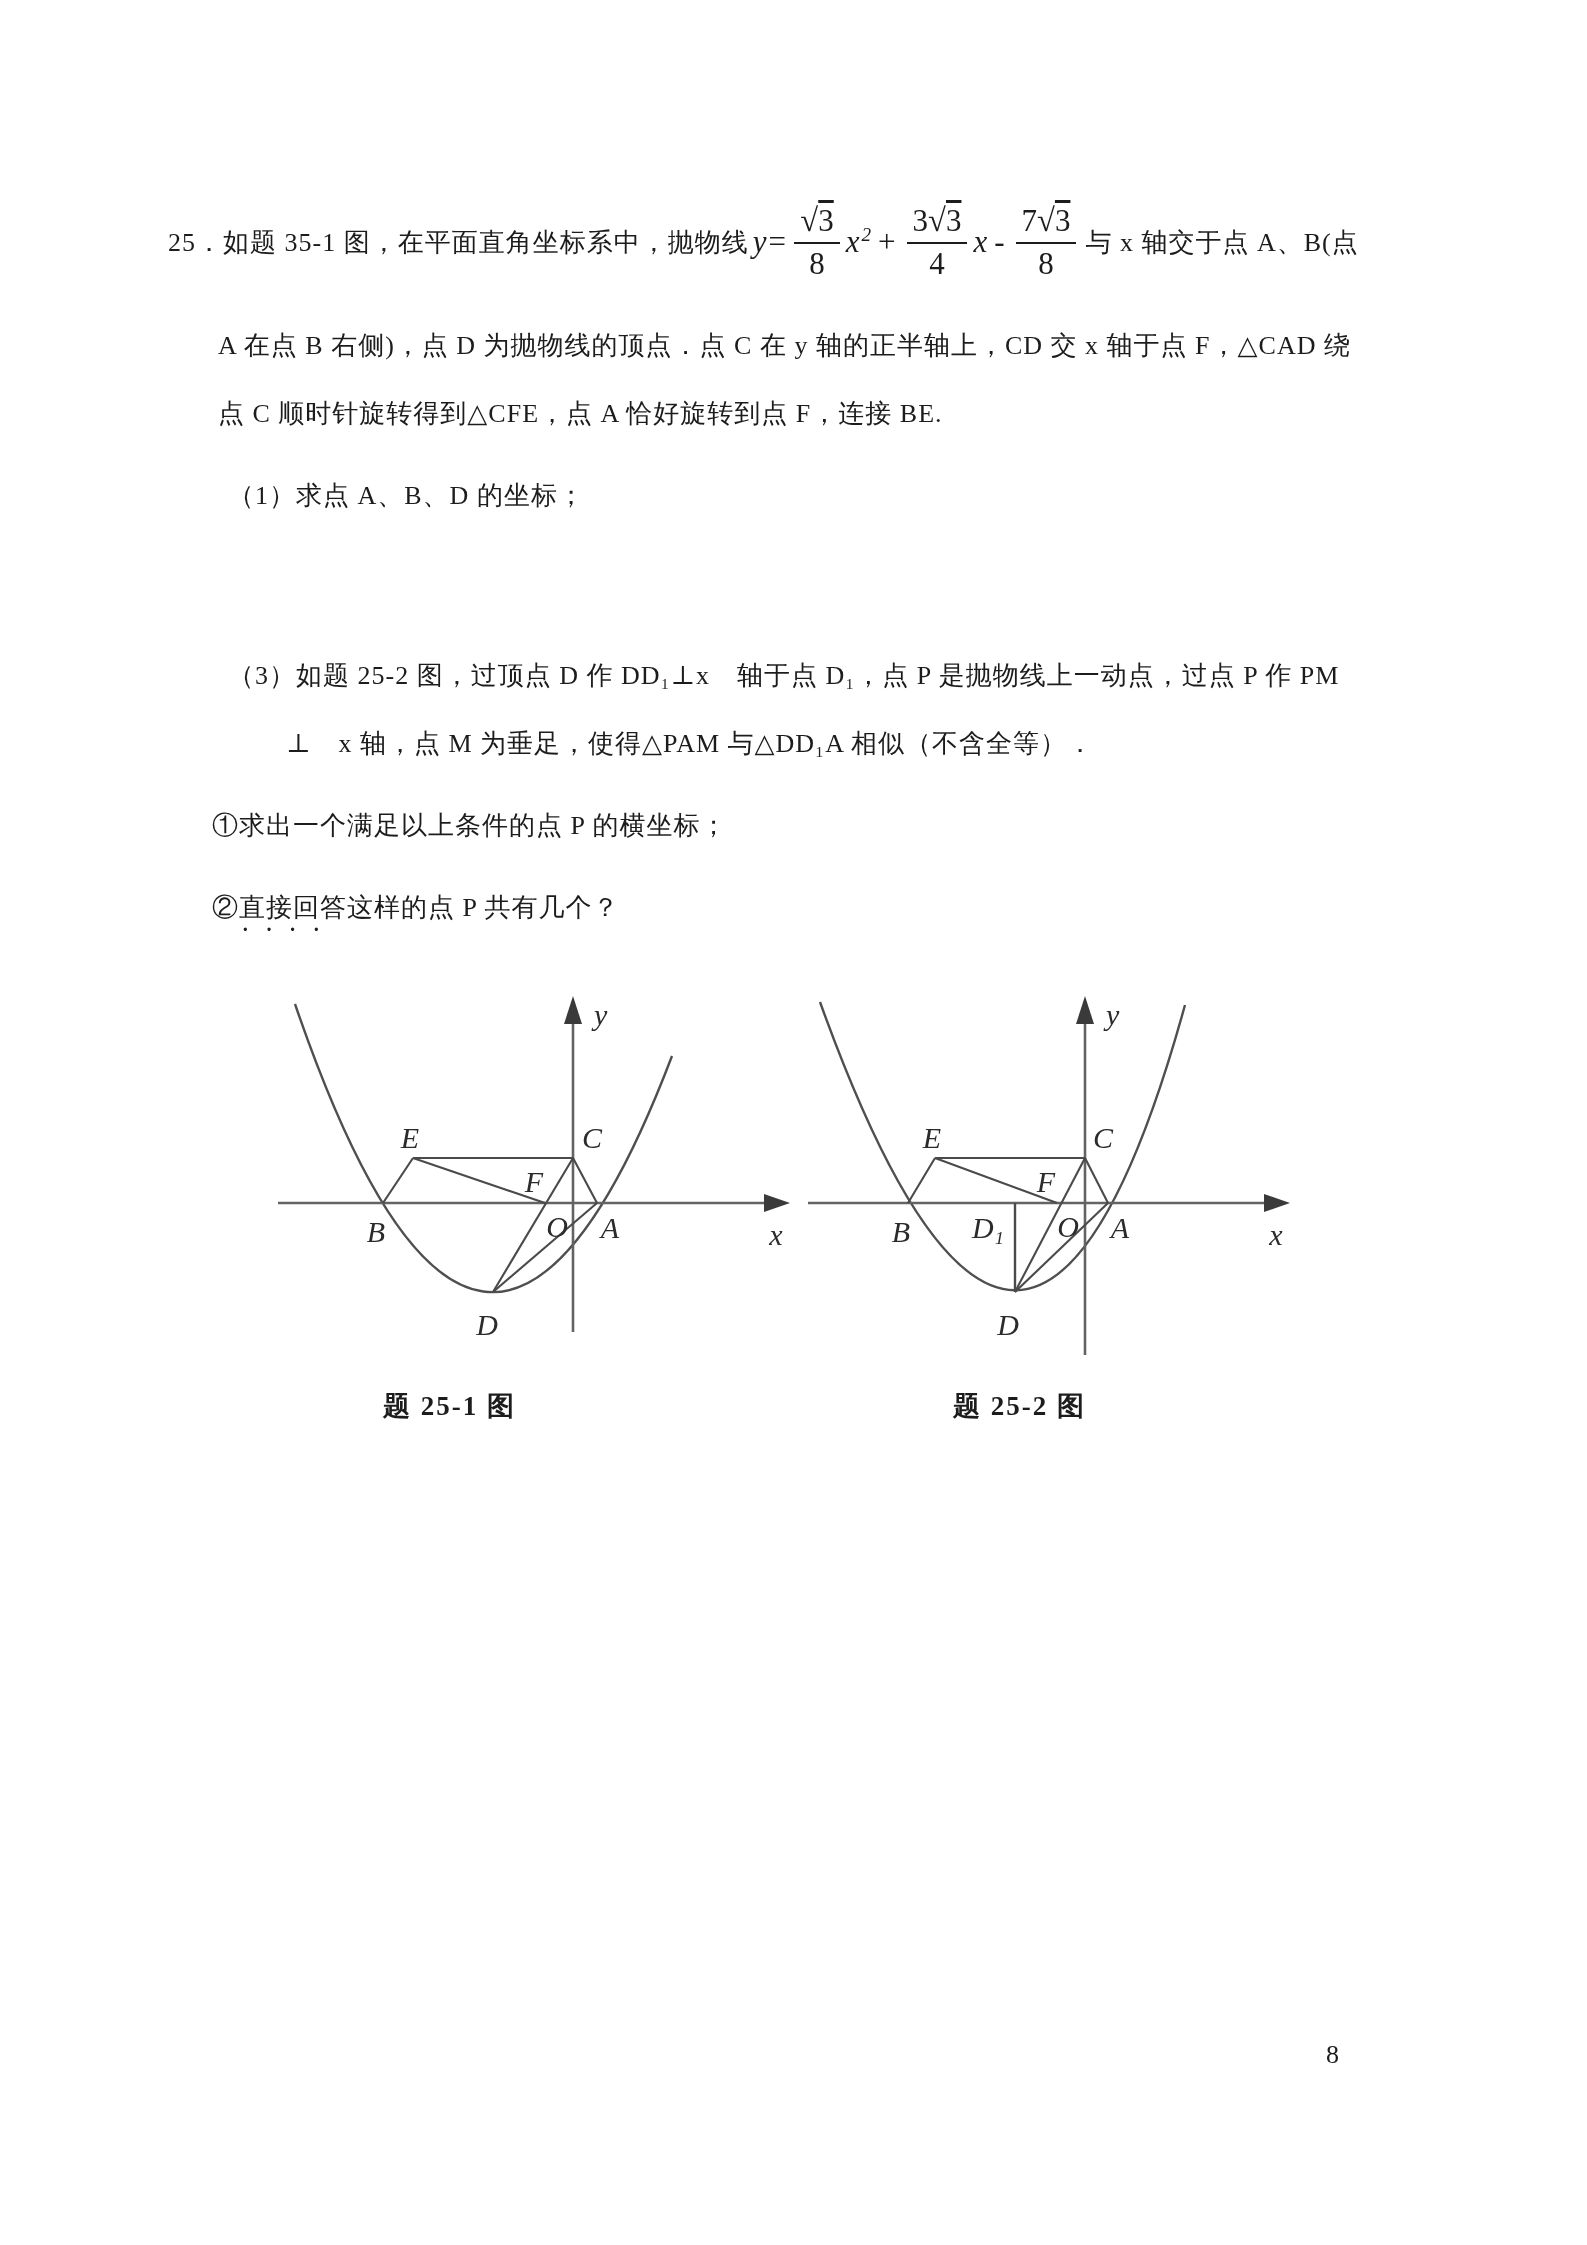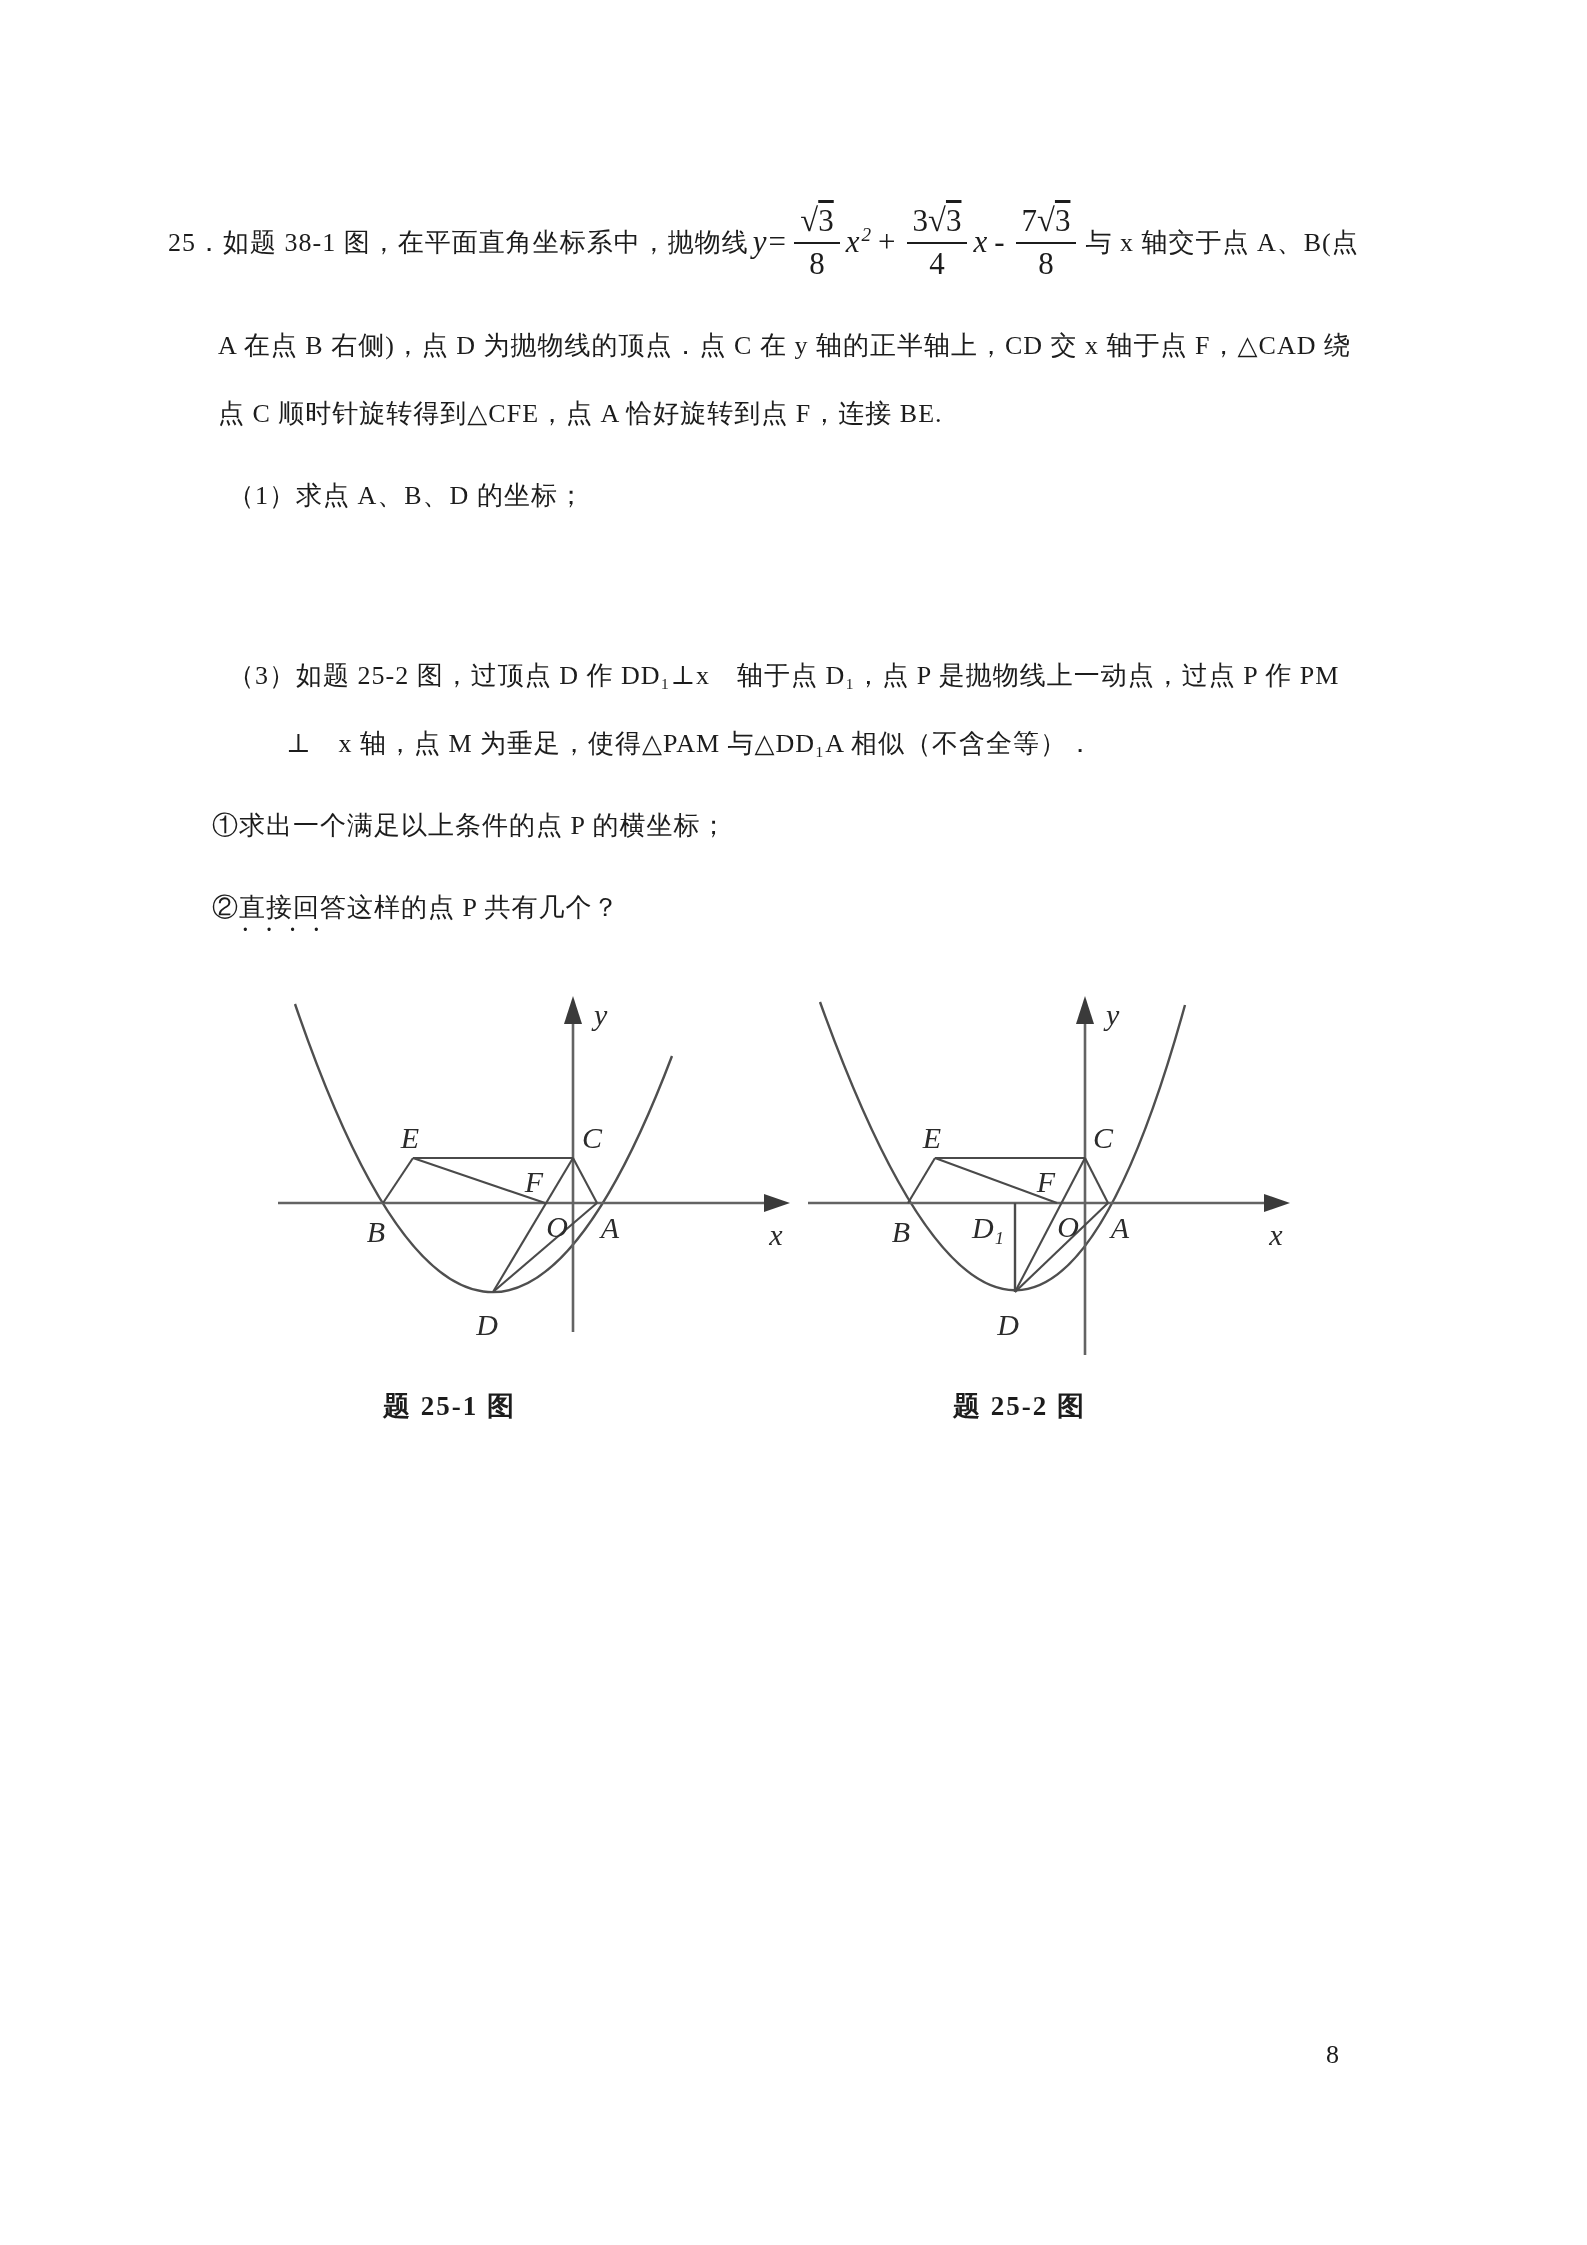--- a/index.html
+++ b/index.html
@@ -27,21 +27,21 @@
   svg text { font-family:"Liberation Serif","DejaVu Serif",serif; }
   .ptlabel { font-size:30px; font-style:italic; fill:#2b2b2b; }
 </style>
 </head>
 <body>
 
 <div class="page">
 
   <div class="line problem-line" style="left:168px; top:182px; height:120px;">
     <span>25．</span>
-    <span>如题 38-1 图，在平面直角坐标系中，抛物线</span>
+    <span>如题 35-1 图，在平面直角坐标系中，抛物线</span>
     <span class="math">
       <span class="lhs">y=</span>
       <span class="frac">
         <span class="num"><span class="radical">√</span><span class="rad">3</span></span>
         <span class="den">8</span>
       </span>
       <span class="xvar"><span>x</span><sup>2</sup></span>
       <span class="op">+</span>
       <span class="frac">
         <span class="num"><span>3</span><span class="radical">√</span><span class="rad">3</span></span>

